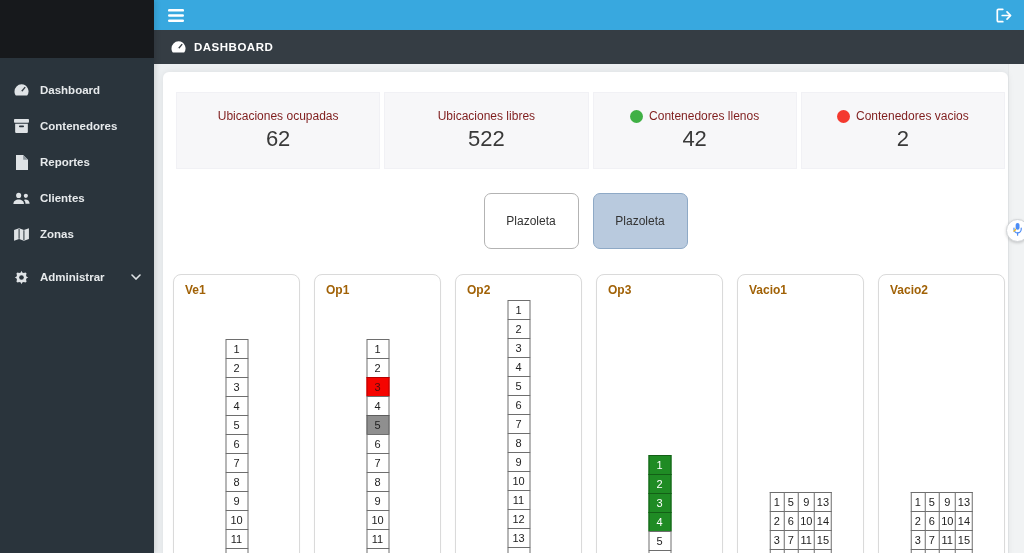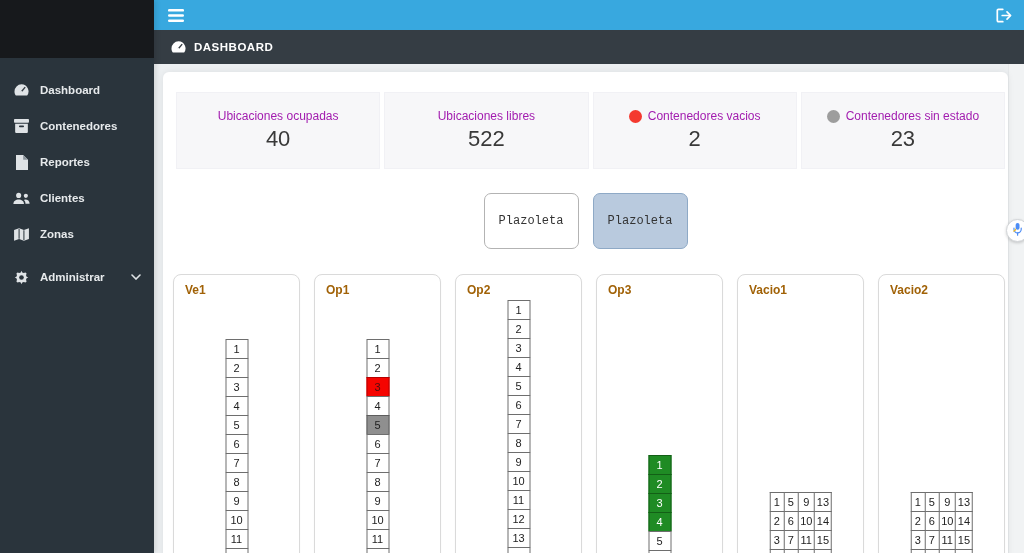--- a/index.html
+++ b/index.html
@@ -40,29 +40,29 @@
   .scrollstrip { position:absolute; right:0; top:0; bottom:0; width:16px;
     background:#f1f3f4; border-left:1px solid #e6e9eb; }
   .maincard { position:absolute; left:9px; top:8px; width:845px; height:620px;
     background:#fff; border-radius:6px; box-shadow:0 0 7px rgba(0,0,0,.07); }
 
   
   .stats-row { display:flex; gap:4px; margin:20px 0 0 13px; width:829px; }
   .stat-card { flex:1; background:#f7f7f9; border:1px solid #f1f1f5;
     height:77px; display:flex; flex-direction:column; align-items:center;
     justify-content:center; }
-  .stat-label { font-size:12px; color:#a21caf; display:flex; align-items:center; gap:6px; }
+  .stat-label { font-size:12px; color:#7f1d1d; display:flex; align-items:center; gap:6px; }
   .dot { width:13px; height:13px; border-radius:50%; display:inline-block; flex:0 0 13px; }
   .stat-value { font-size:22px; color:#393939; margin-top:3px; }
 
   
   .tabs-row { display:flex; justify-content:center; gap:14px; margin-top:24px; }
   .zone-tab { width:95px; height:56px; background:#fff; border:1px solid #b3b3b3;
     border-radius:7px; font-size:12px; color:#333; cursor:pointer;
-    font-family:Liberation Mono, monospace; }
+    font-family:Liberation Sans, sans-serif; }
   .zone-tab.active { background:#b9cade; border-color:#8ea9c6; }
 
   
   .panels-row { display:flex; gap:14px; margin:25px 0 0 10px; }
   .panel { width:127px; height:520px; background:#fff; border:1px solid #dadada;
     border-radius:8px; position:relative; box-shadow:0 1px 2px rgba(0,0,0,.04); }
   .panel-title { padding:8px 0 0 11px; font-size:12px; font-weight:bold; color:#a16207; }
   .cells { position:absolute; left:50%; transform:translateX(-50%); }
   .cellcol .cell { width:23px; height:20px; border:1px solid #6e6e6e; margin-top:-1px;
     display:flex; align-items:center; justify-content:center; font-size:11px;
@@ -188,42 +188,42 @@
 
 <div class="content">
   <div class="scrollstrip"></div>
   <div class="maincard">
     <div class="stats-row" id="stats-row">
   <div class="stat-card">
     <div class="stat-label">
 
       <span>Ubicaciones ocupadas</span>
     </div>
-    <div class="stat-value">40</div>
+    <div class="stat-value">62</div>
   </div>
   <div class="stat-card">
     <div class="stat-label">
 
       <span>Ubicaciones libres</span>
     </div>
     <div class="stat-value">522</div>
+  </div>
+  <div class="stat-card">
+    <div class="stat-label">
+      <span class="dot" style="background:#3fb045"></span>
+      <span>Contenedores llenos</span>
+    </div>
+    <div class="stat-value">42</div>
   </div>
   <div class="stat-card">
     <div class="stat-label">
       <span class="dot" style="background:#f4392f"></span>
       <span>Contenedores vacios</span>
     </div>
     <div class="stat-value">2</div>
-  </div>
-  <div class="stat-card">
-    <div class="stat-label">
-      <span class="dot" style="background:#9d9d9d"></span>
-      <span>Contenedores sin estado</span>
-    </div>
-    <div class="stat-value">23</div>
   </div>
       </div>
     <div class="tabs-row" id="tabs-row">
   <button class="zone-tab">Plazoleta</button>
   <button class="zone-tab active">Plazoleta</button>
       </div>
     <div class="panels-row" id="panels-row">
         <div class="panel">
     <div class="panel-title">Ve1</div>
           <div class="cells cellcol" style="top:64px">

